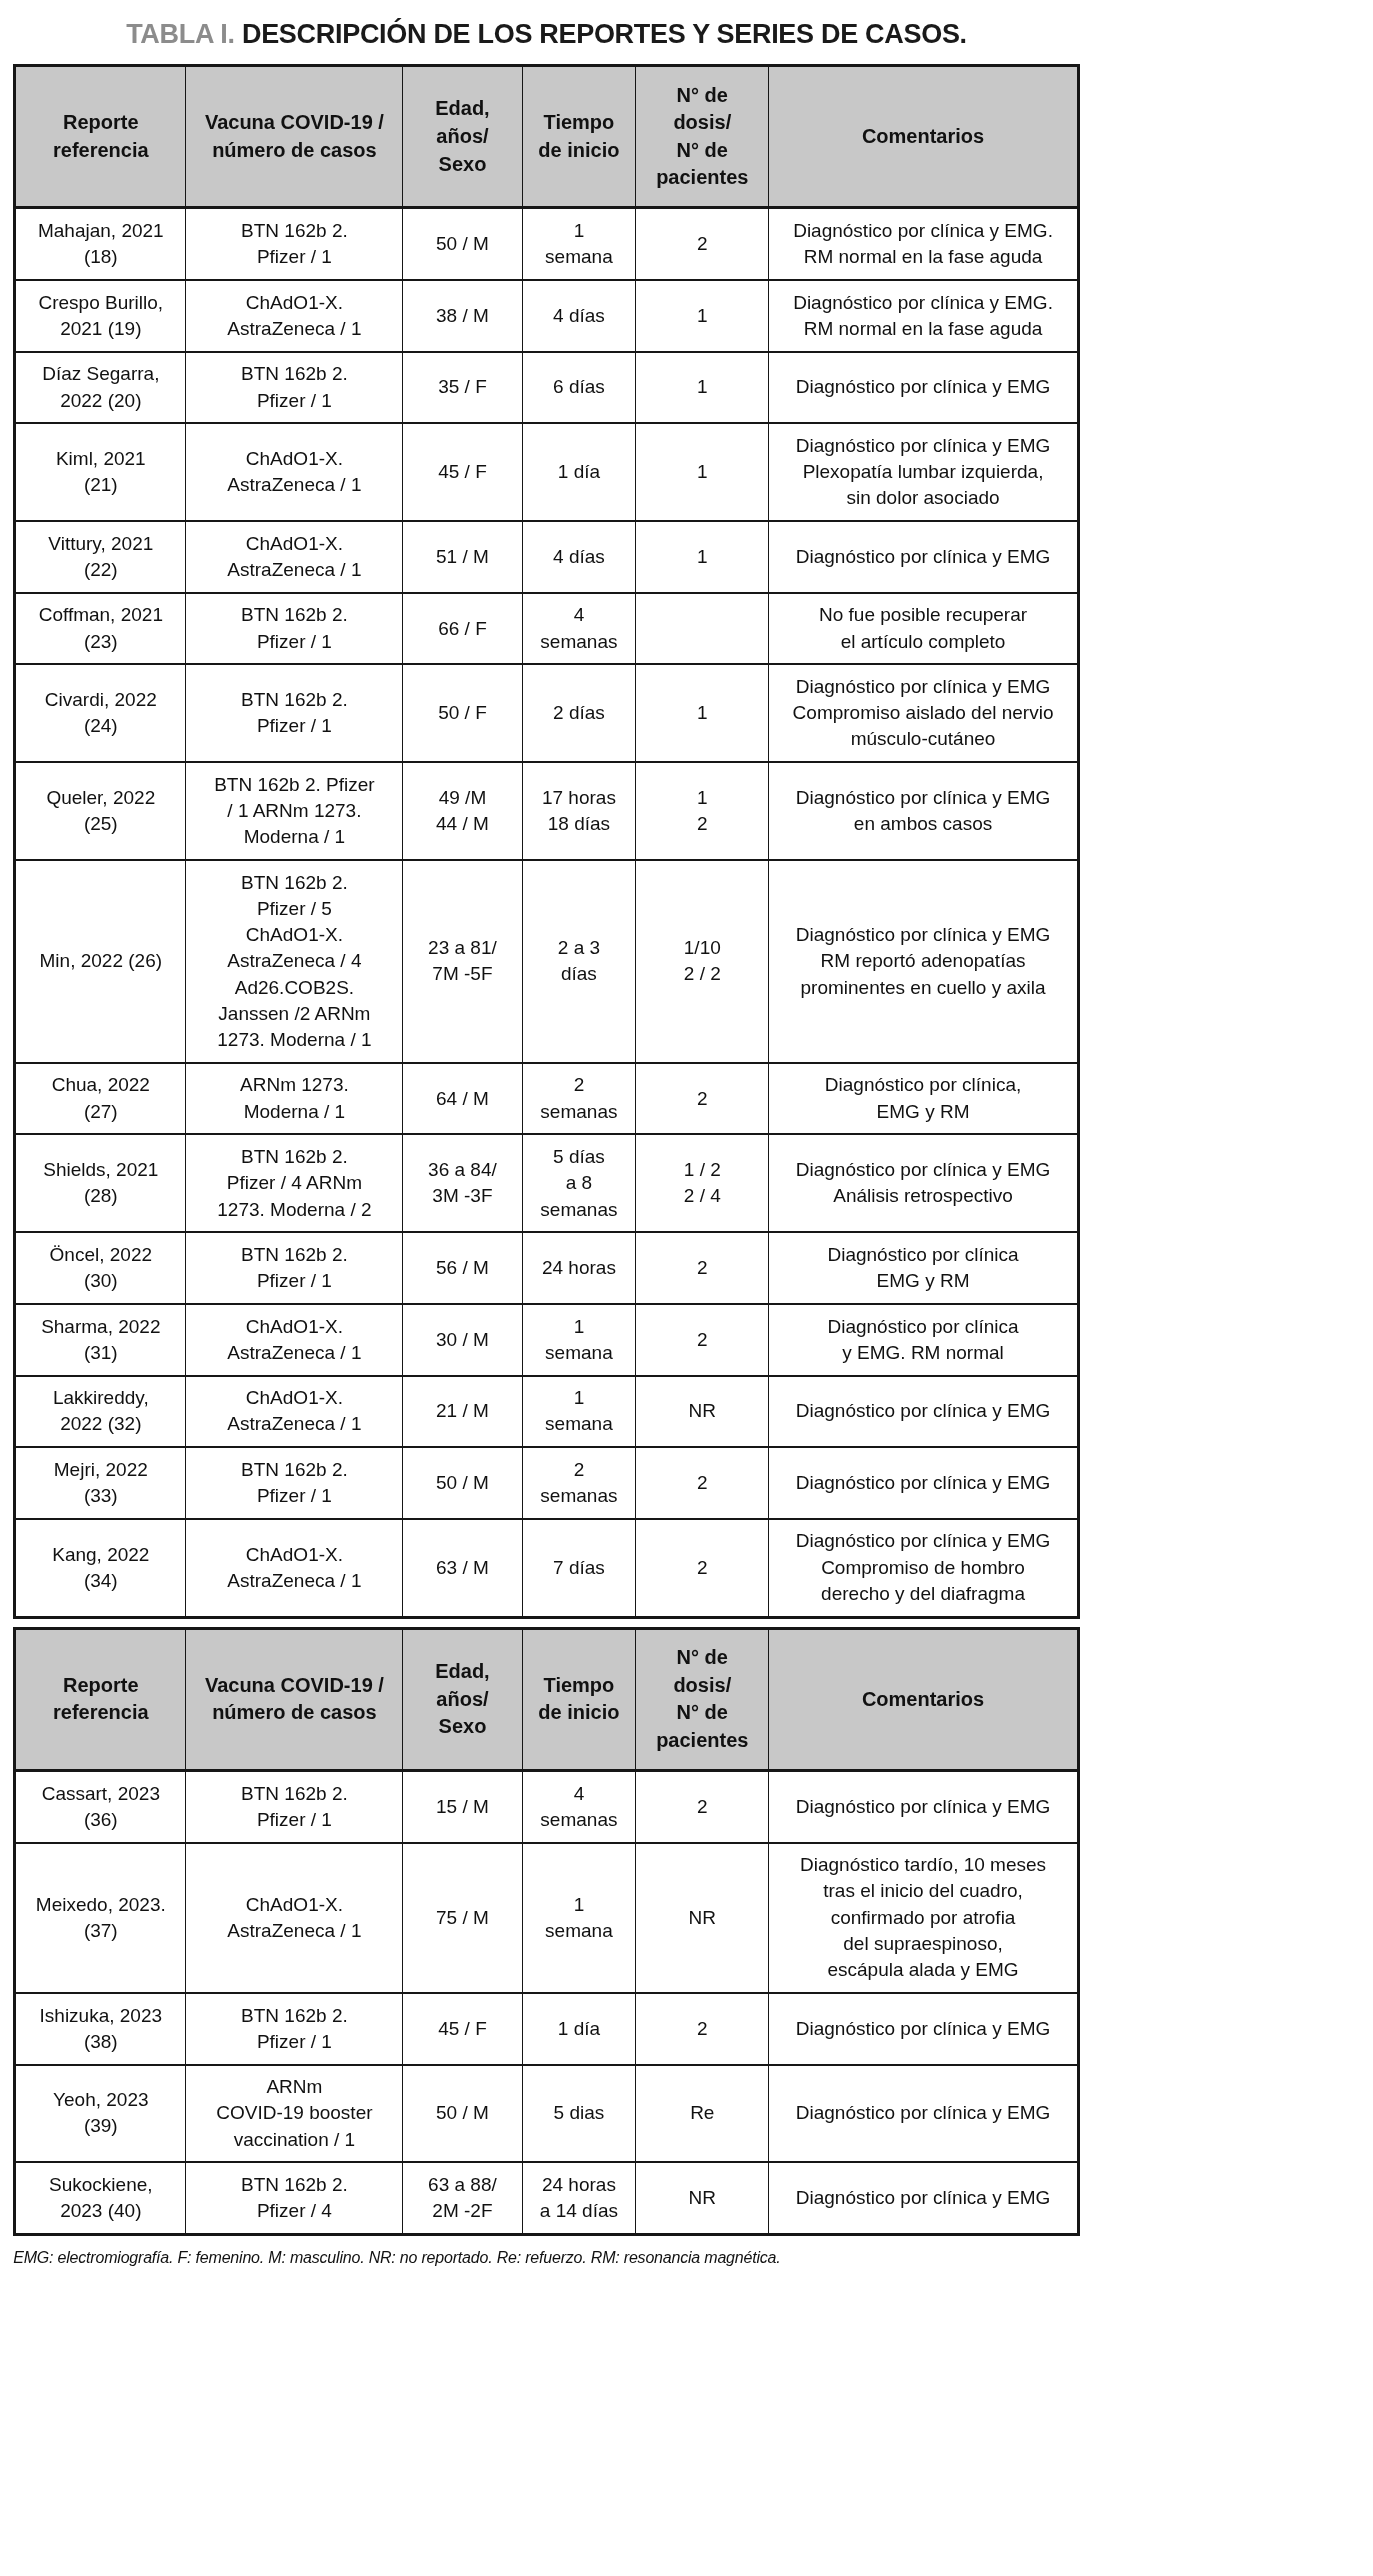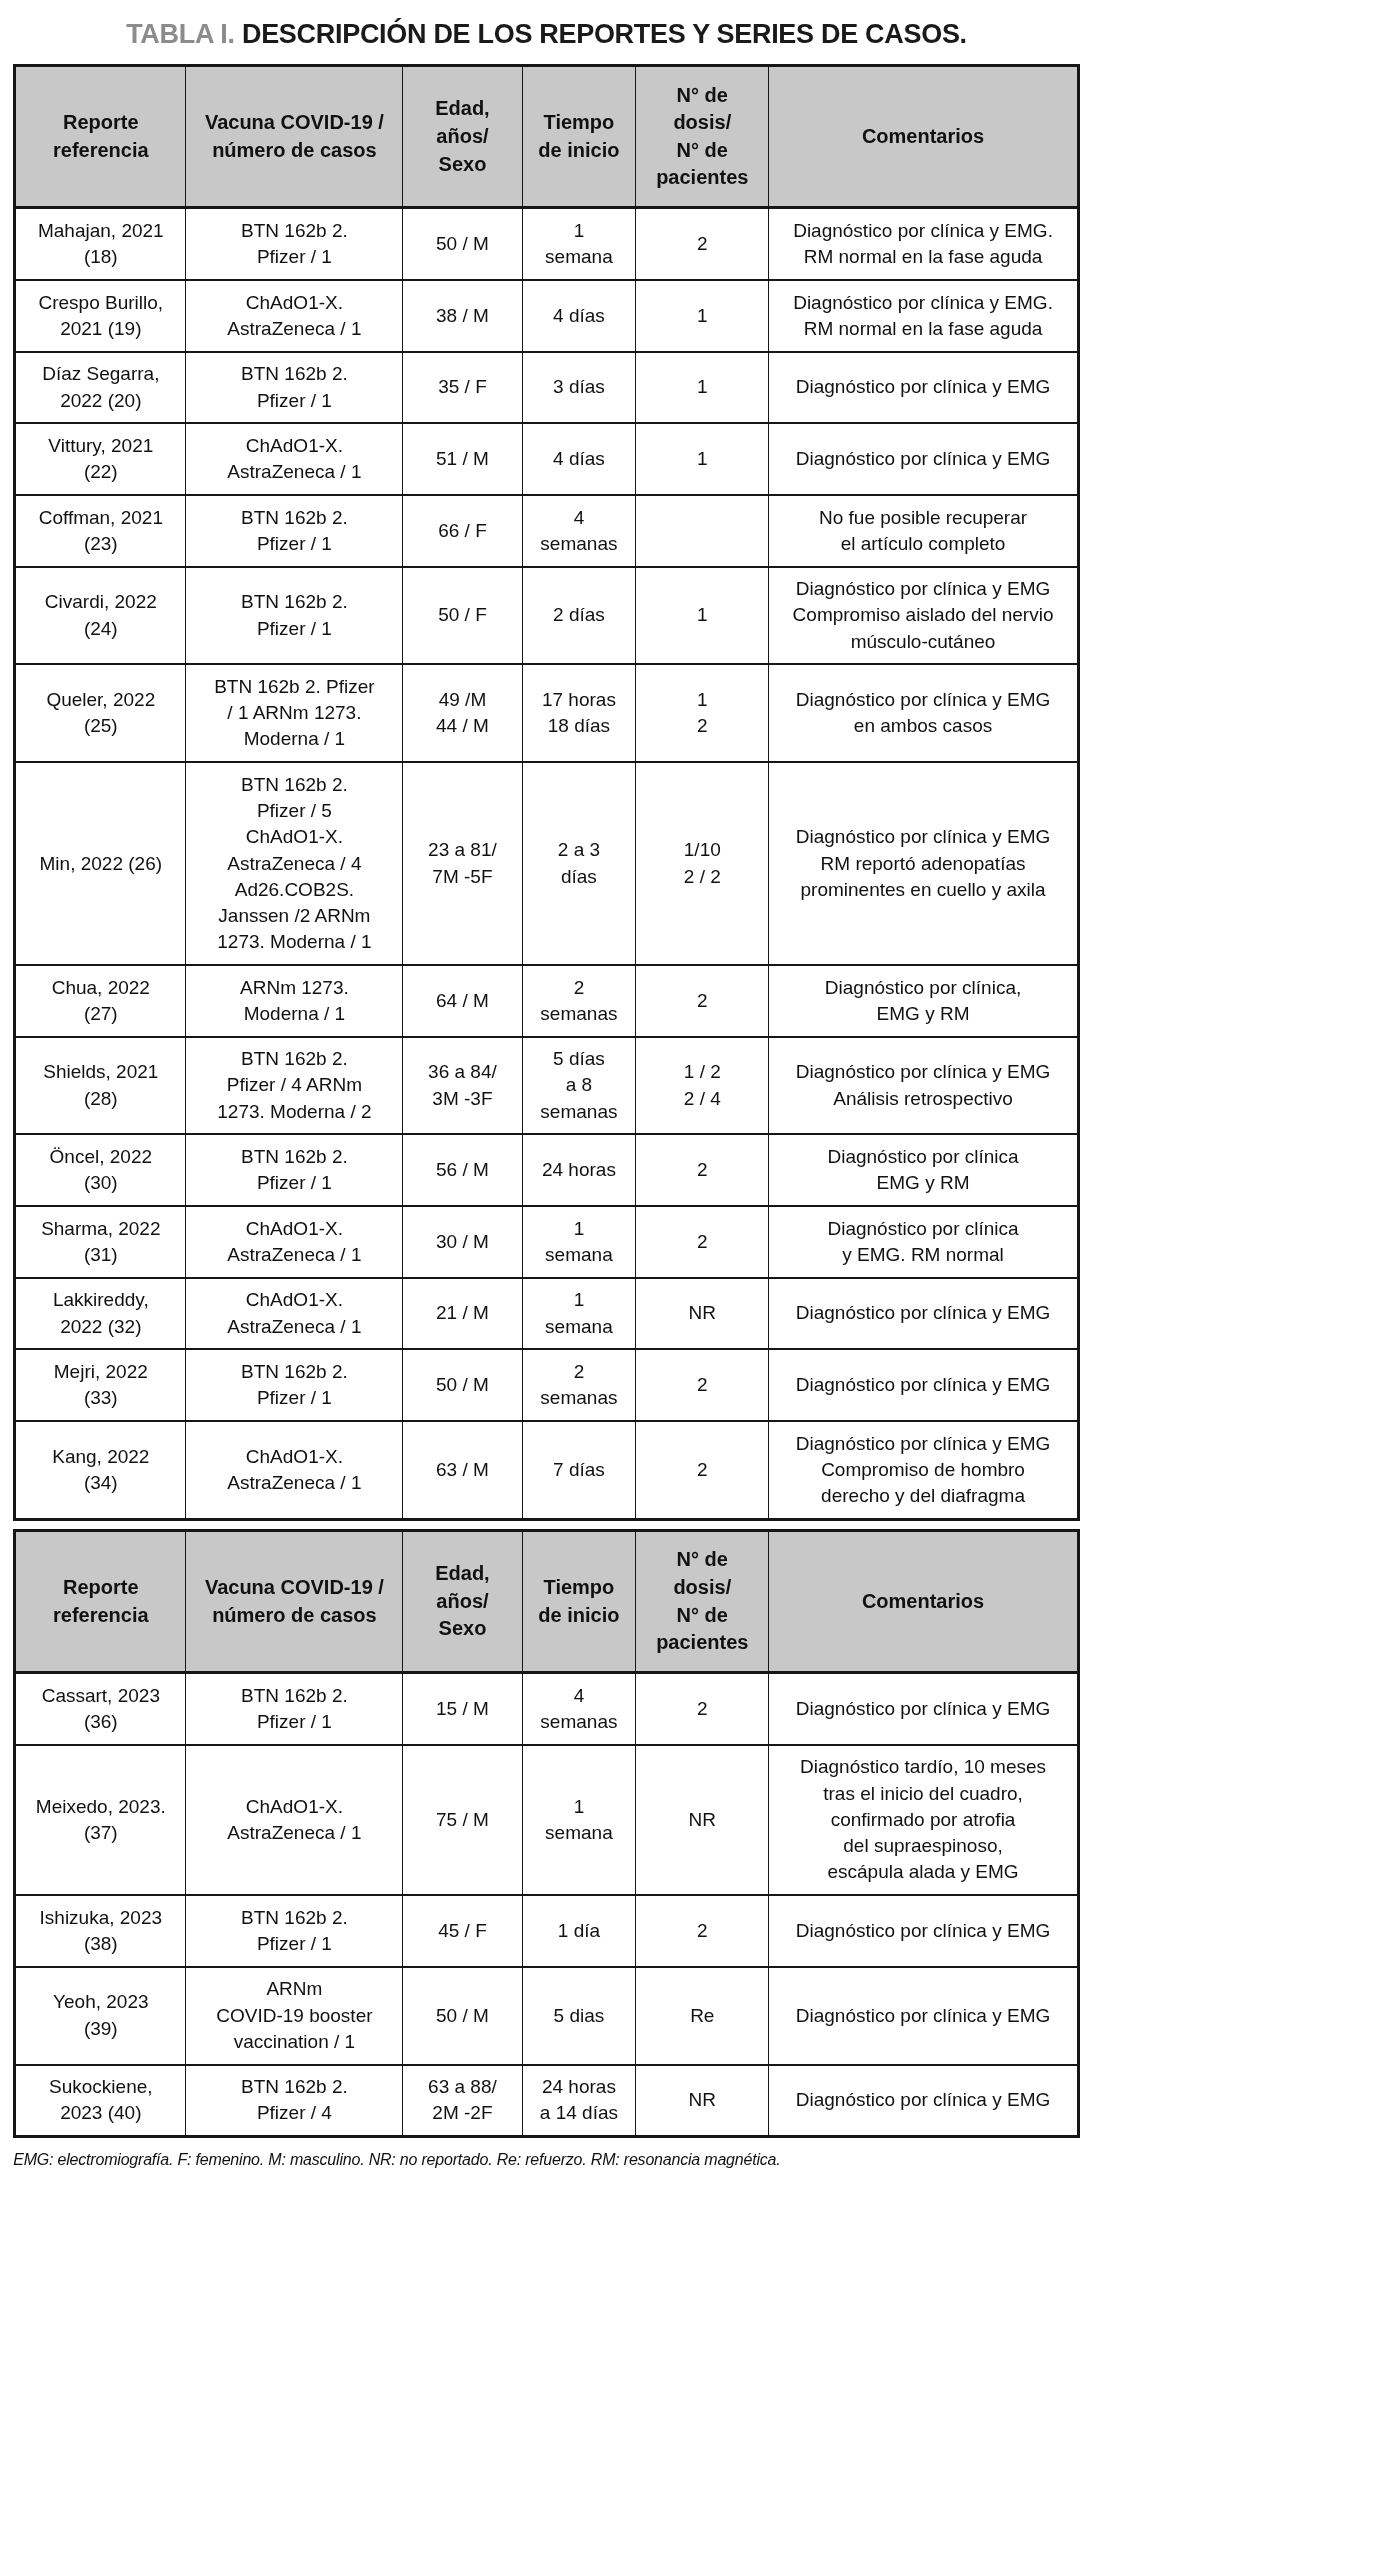--- a/index.html
+++ b/index.html
@@ -116,23 +116,35 @@
           <td>1</td>
           <td>Diagnóstico por clínica y EMG.
 RM normal en la fase aguda</td>
         </tr>
         <tr>
           <td>Díaz Segarra,
 2022 (20)</td>
           <td>BTN 162b 2.
 Pfizer / 1</td>
           <td>35 / F</td>
-          <td>3 días</td>
-          <td>1</td>
-          <td>Diagnóstico por clínica y EMG</td>
+          <td>6 días</td>
+          <td>1</td>
+          <td>Diagnóstico por clínica y EMG</td>
+        </tr>
+        <tr>
+          <td>Kiml, 2021
+(21)</td>
+          <td>ChAdO1-X.
+AstraZeneca / 1</td>
+          <td>45 / F</td>
+          <td>1 día</td>
+          <td>1</td>
+          <td>Diagnóstico por clínica y EMG
+Plexopatía lumbar izquierda,
+sin dolor asociado</td>
         </tr>
         <tr>
           <td>Vittury, 2021
 (22)</td>
           <td>ChAdO1-X.
 AstraZeneca / 1</td>
           <td>51 / M</td>
           <td>4 días</td>
           <td>1</td>
           <td>Diagnóstico por clínica y EMG</td>

